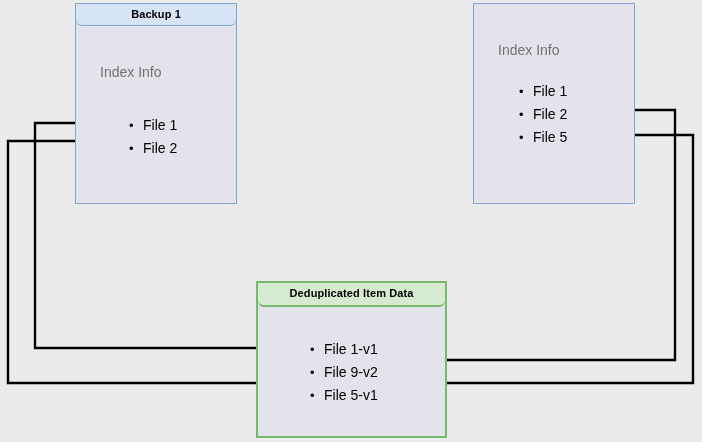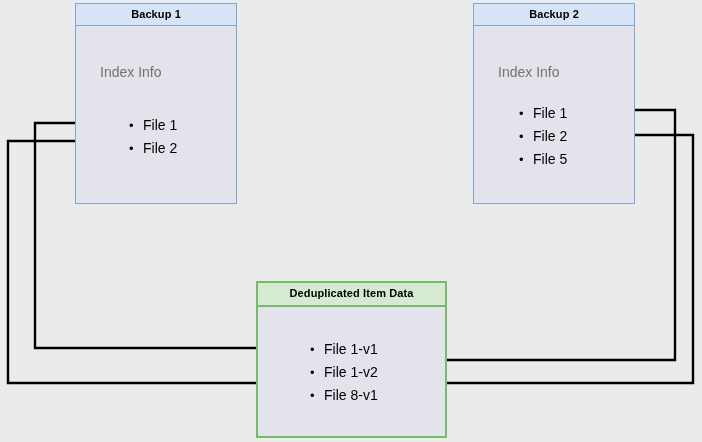--- a/index.html
+++ b/index.html
@@ -40,20 +40,21 @@
     box-sizing: border-box;
     height: 22px;
     line-height: 21px;
     text-align: center;
     font-size: 11px;
     font-weight: bold;
     color: #000;
     background: #d7e4f6;
     border-bottom: 1px solid #7ea7d8;
     letter-spacing: 0.1px;
+    border-radius: 6px;
   }
   .node.green > .node-header {
     background: #d6ead1;
     border-bottom: 2px solid #76bb6a;
     height: 24px;
     line-height: 21px;
   }
   .node-body {
     position: relative;
     height: calc(100% - 22px);
@@ -117,35 +118,34 @@
     <div class="node-body">
       <div class="index-label" style="left:24px; top:38px;">Index Info</div>
       <ul class="file-list" style="left:53px; top:88px;">
         <li>File 1</li>
         <li>File 2</li>
       </ul>
     </div>
   </div>
 
   <div class="node" style="left:473px; top:3px; width:162px; height:201px;">
-    <div class="node-header">Backup 2</div>
     <div class="node-body">
       <div class="index-label" style="left:24px; top:38px;">Index Info</div>
       <ul class="file-list" style="left:45px; top:76px;">
         <li>File 1</li>
         <li>File 2</li>
         <li>File 5</li>
       </ul>
     </div>
   </div>
 
   <div class="node green" style="left:256px; top:281px; width:191px; height:157px;">
     <div class="node-header">Deduplicated Item Data</div>
     <div class="node-body">
       <ul class="file-list" style="left:52px; top:31px;">
         <li>File 1-v1</li>
-        <li>File 1-v2</li>
-        <li>File 8-v1</li>
+        <li>File 9-v2</li>
+        <li>File 5-v1</li>
       </ul>
     </div>
   </div>
 
 </div>
 
 </body></html>

